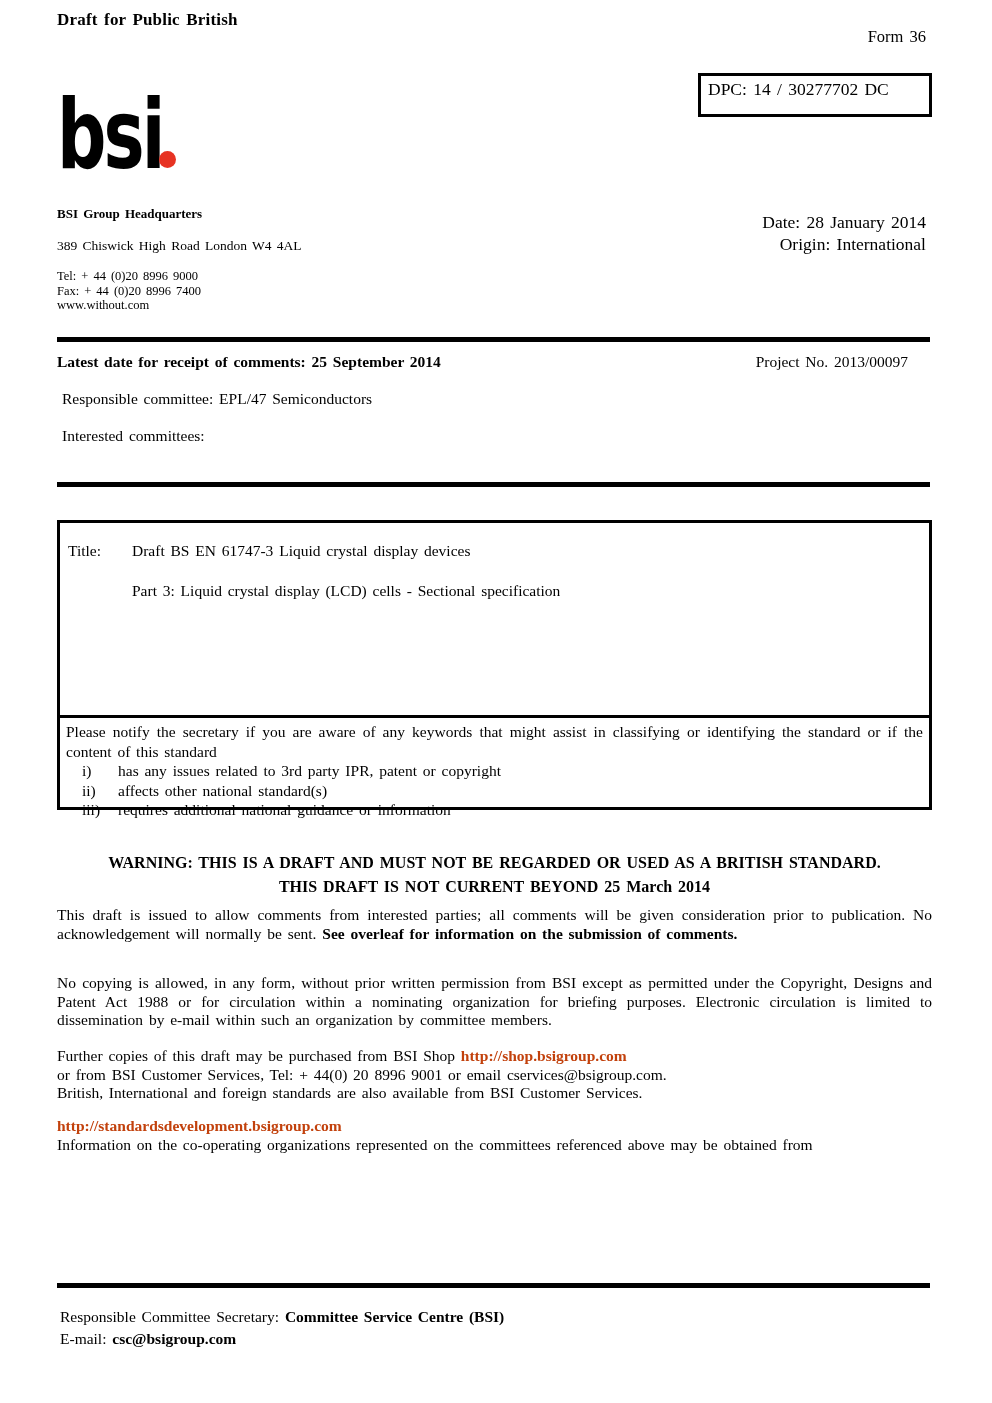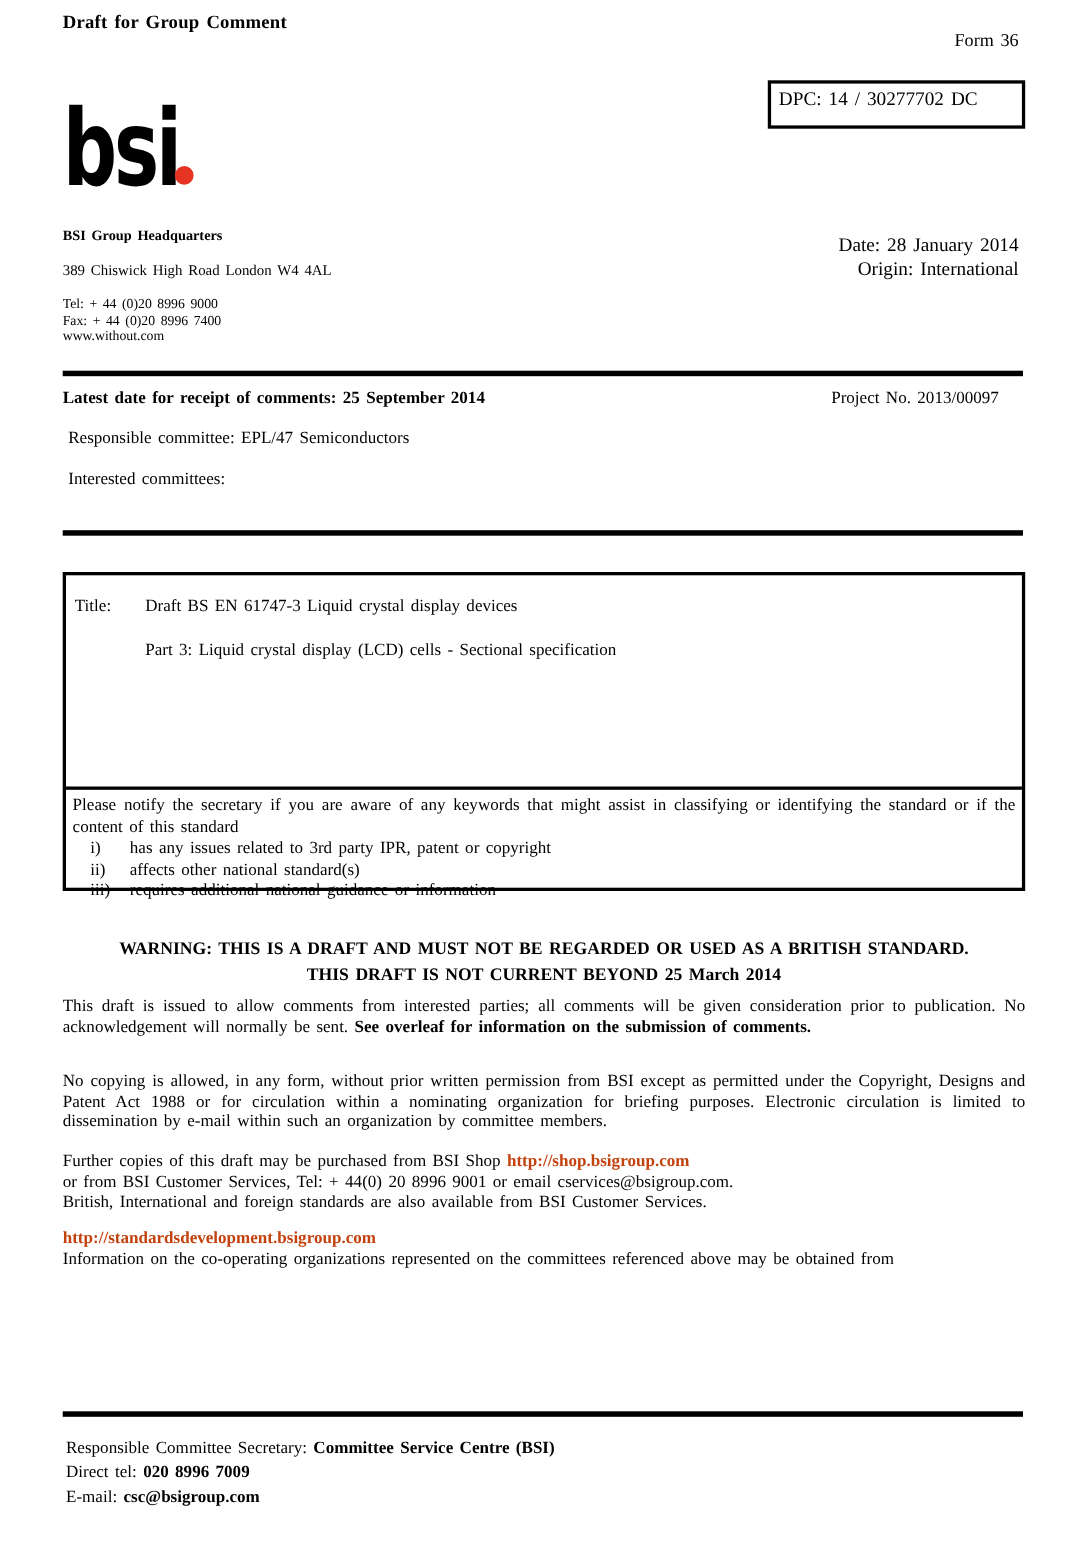--- a/index.html
+++ b/index.html
@@ -67,21 +67,21 @@
   .p4 { top:1117px; }
 
   a.doc-link { color:#c2410c; font-weight:bold; text-decoration:none; }
 
   .footer { left:60px; top:1306px; font-size:15.5px; line-height:22px; }
   .footer b { font-weight:bold; }
 </style>
 </head>
 <body>
 
-<div class="abs draft-title">Draft for Group Comment</div>
+<div class="abs draft-title">Draft for Public British</div>
 <div class="abs form-no">Form 36</div>
 
 <div class="abs dpc-box">
   <span>DPC: 14 / 30277702 DC</span>
 </div>
 
 <div class="abs logo">
   <span class="logo-text">bsi</span>
   <span class="logo-dot"></span>
 </div>
@@ -156,18 +156,15 @@
   <div>Information on the co-operating organizations represented on the committees referenced above may be obtained from</div>
 </div>
 
 <div class="abs rule rule-3"></div>
 
 <div class="abs footer">
   <div>
     <span>Responsible Committee Secretary: </span><b>Committee Service Centre (BSI)</b>
   </div>
   <div>
-    <span>Direct tel: </span><b>020 8996 7009</b>
-  </div>
-  <div>
     <span>E-mail: </span><b>csc@bsigroup.com</b>
   </div>
 </div>
 
 </body></html>

